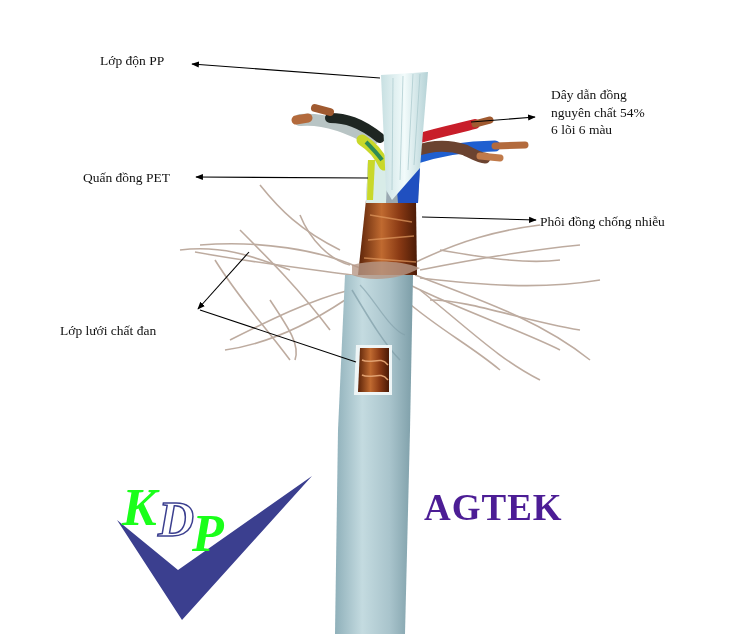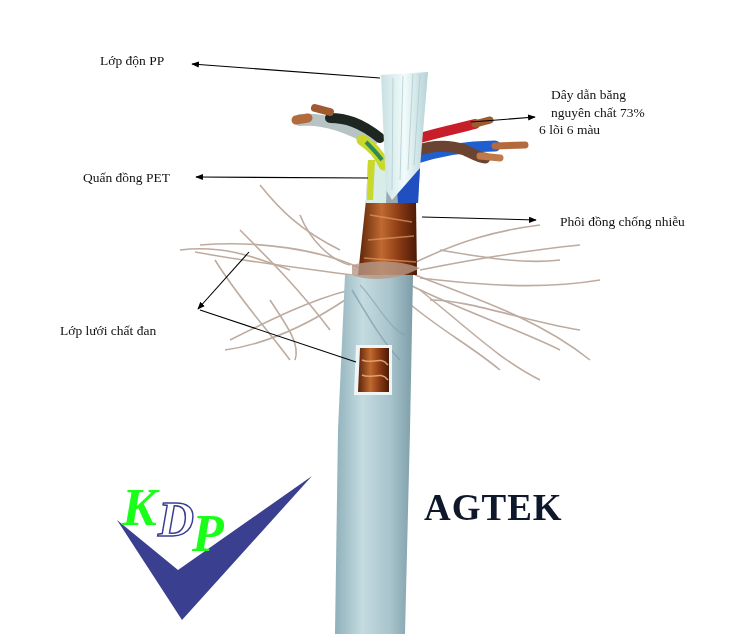--- a/index.html
+++ b/index.html
@@ -1,19 +1,19 @@
 <!DOCTYPE html>
 <html><head>
 <meta charset="utf-8">
 <style>
   html, body { margin:0; padding:0; background:#ffffff; }
   body { width:732px; height:634px; position:relative; overflow:hidden; font-family:"Liberation Serif", serif; }
   .stage { position:absolute; left:0; top:0; width:651px; height:634px; }
   .label { position:absolute; font-size:13.5px; color:#111; line-height:17px; white-space:nowrap; }
-  .brand { position:absolute; font-family:"Liberation Serif", serif; font-weight:bold; color:#0f172a; font-size:37px; letter-spacing:1px; }
+  .brand { position:absolute; font-family:"Liberation Serif", serif; font-weight:bold; color:#4c1d95; font-size:37px; letter-spacing:1px; }
   svg { position:absolute; left:0; top:0; }
 </style>
 </head>
 <body>
 
 <div class="stage">
 
   <svg width="732" height="634" viewBox="0 0 732 634">
     <defs>
       <linearGradient id="jacketGrad" x1="0" x2="1" y1="0" y2="0">
@@ -103,27 +103,27 @@
       <line x1="422" y1="217" x2="536" y2="220" marker-end="url(#arrowHead)"></line>
       <line x1="249" y1="252" x2="198" y2="309" marker-end="url(#arrowHead)"></line>
       <line x1="356" y1="362" x2="200" y2="310"></line>
     </g>
 
     <path d="M117,520 L178,570 L312,476 L182,620 Z" fill="#3b3f8f"></path>
   </svg>
 
   <div class="label" style="left:100px; top:52px;">Lớp độn PP</div>
 
-  <div class="label" style="left:551px; top:86px;">Dây dẫn băng</div>
-  <div class="label" style="left:551px; top:104px;">nguyên chất 73%</div>
-  <div class="label" style="left:539px; top:121px;font-family:Liberation Serif, serif;">6 lõi 6 màu</div>
+  <div class="label" style="left:551px; top:86px;">Dây dẫn đồng</div>
+  <div class="label" style="left:551px; top:104px;">nguyên chất 54%</div>
+  <div class="label" style="left:551px; top:121px;font-family:Liberation Serif, serif;">6 lõi 6 màu</div>
 
   <div class="label" style="left:83px; top:169px;">Quấn đồng PET</div>
 
-  <div class="label" style="left:560px; top:213px;">Phôi đồng chống nhiễu</div>
+  <div class="label" style="left:540px; top:213px;">Phôi đồng chống nhiễu</div>
 
   <div class="label" style="left:60px; top:322px;">Lớp lưới chất đan</div>
 
   <div style="position:absolute; left:120px; top:478px; width:200px; height:100px;">
     <span style="position:absolute; left:2px; top:0px; font-family:'Liberation Serif',serif; font-style:italic; font-weight:bold; font-size:52px; color:#1aff1a;">K</span>
     <span style="position:absolute; left:38px; top:12px; font-family:'Liberation Serif',serif; font-style:italic; font-weight:bold; font-size:50px; color:#ffffff; -webkit-text-stroke:1.5px #3b3f8f;">D</span>
     <span style="position:absolute; left:72px; top:26px; font-family:'Liberation Serif',serif; font-style:italic; font-weight:bold; font-size:52px; color:#1aff1a;">P</span>
   </div>
 
   <div class="brand" style="left:424px; top:486px;">AGTEK</div>

